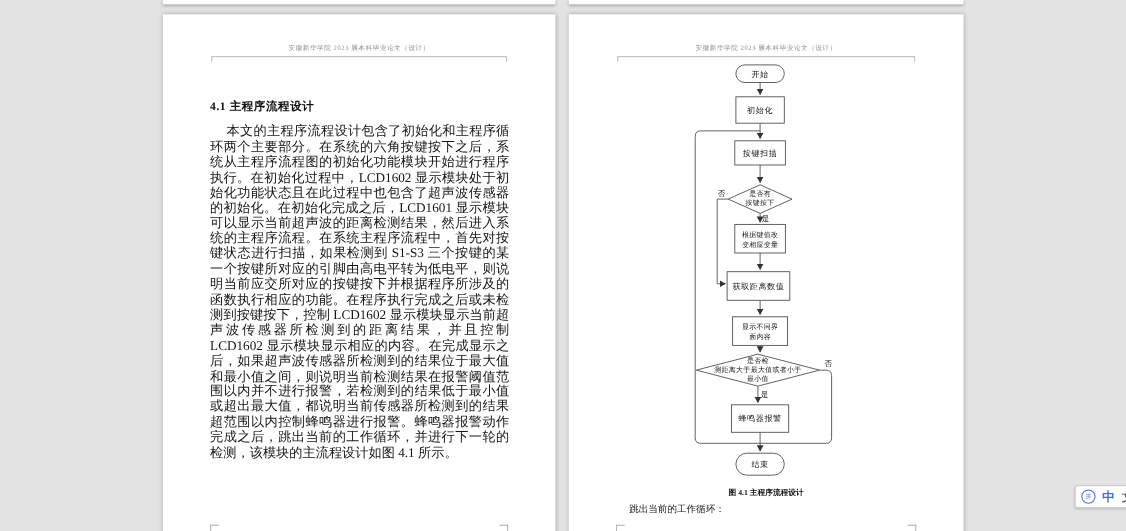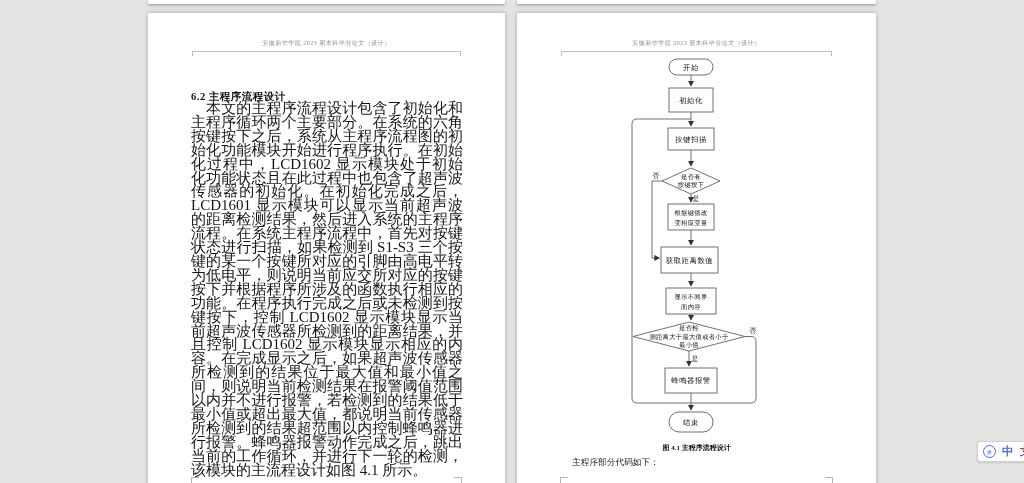--- a/index.html
+++ b/index.html
@@ -22,22 +22,22 @@
                  border-top:1px solid #bdbdbd; }
   .header-rule::before, .header-rule::after { content:""; position:absolute; top:0;
                  width:1px; height:4px; background:#bdbdbd; }
   .header-rule::before { left:0; } .header-rule::after { right:0; }
 
   .chapter-title { position:absolute; top:43px; left:0; right:0; text-align:center;
                    font-size:12.5px; font-weight:bold; color:#111;
                    letter-spacing:1px; white-space:pre; }
   .section-heading { position:absolute; top:77px; left:43px; font-size:10.5px;
                    font-weight:bold; color:#111; letter-spacing:.5px; }
-  .body-paragraph { position:absolute; top:89px; left:43px; width:272px;
-                   font-size:15px; line-height:13.9px; text-align:justify;
+  .body-paragraph { position:absolute; top:100px; left:43px; width:272px;
+                   font-size:12px; line-height:13.9px; text-align:justify;
                    text-indent:15px; color:#141414; }
 
   .figure-caption { position:absolute; top:430px; left:0; right:0; text-align:center;
                    font-size:7px; font-weight:bold; color:#111; }
   .after-text { position:absolute; top:444px; left:43px; width:274px;
                    font-size:8.7px; color:#141414; text-indent:12px; }
 
   .corner-mark { position:absolute; top:464px; width:8px; height:6px; }
   .corner-mark.cl { border-top:1px solid #b5b5b5; border-left:1px solid #b5b5b5; }
   .corner-mark.cr { border-top:1px solid #b5b5b5; border-right:1px solid #b5b5b5; }
@@ -64,21 +64,21 @@
 </style>
 </head>
 <body>
 
 <div class="prev-strip left"></div>
 <div class="prev-strip right"></div>
 
 <div class="page left">
   <div class="header-text">安徽新华学院 2023 届本科毕业论文（设计）</div>
   <div class="header-rule"></div>
-  <div class="section-heading">6.2 主程序流程设计</div>
+  <div class="section-heading">4.1 主程序流程设计</div>
   <div class="body-paragraph">本文的主程序流程设计包含了初始化和主程序循环两个主要部分。在系统的六角按键按下之后，系统从主程序流程图的初始化功能模块开始进行程序执行。在初始化过程中，LCD1602 显示模块处于初始化功能状态且在此过程中也包含了超声波传感器的初始化。在初始化完成之后，LCD1601 显示模块可以显示当前超声波的距离检测结果，然后进入系统的主程序流程。在系统主程序流程中，首先对按键状态进行扫描，如果检测到 S1-S3 三个按键的某一个按键所对应的引脚由高电平转为低电平，则说明当前应交所对应的按键按下并根据程序所涉及的函数执行相应的功能。在程序执行完成之后或未检测到按键按下，控制 LCD1602 显示模块显示当前超声波传感器所检测到的距离结果，并且控制 LCD1602 显示模块显示相应的内容。在完成显示之后，如果超声波传感器所检测到的结果位于最大值和最小值之间，则说明当前检测结果在报警阈值范围以内并不进行报警，若检测到的结果低于最小值或超出最大值，都说明当前传感器所检测到的结果超范围以内控制蜂鸣器进行报警。蜂鸣器报警动作完成之后，跳出当前的工作循环，并进行下一轮的检测，该模块的主流程设计如图 4.1 所示。</div>
   <div class="corner-mark cl"></div>
   <div class="corner-mark cr"></div>
 </div>
 
 <div class="page right">
   <div class="header-text">安徽新华学院 2023 届本科毕业论文（设计）</div>
   <div class="header-rule"></div>
 
   <svg class="flow-svg" viewBox="0 0 359 470">
@@ -136,21 +136,21 @@
     <text class="t-lbl" x="178" y="347.5">是</text>
 
     <rect class="node" x="148" y="355" width="52" height="25"></rect>
     <text class="t-node" x="174" y="370">蜂鸣器报警</text>
 
     <rect class="node" x="152" y="399" width="44" height="20" rx="10"></rect>
     <text class="t-node" x="174" y="411.5">结束</text>
   </svg>
 
   <div class="figure-caption">图 4.1 主程序流程设计</div>
-  <div class="after-text">主程序部分代码如下：</div>
+  <div class="after-text">跳出当前的工作循环：</div>
   <div class="corner-mark cl"></div>
   <div class="corner-mark cr"></div>
 </div>
 
 <div class="ime-bar">
   <span class="ime-circle">
     <span>拼</span>
   </span>
   <span class="ime-mode">中</span>
   <span class="ime-extra">文</span>

